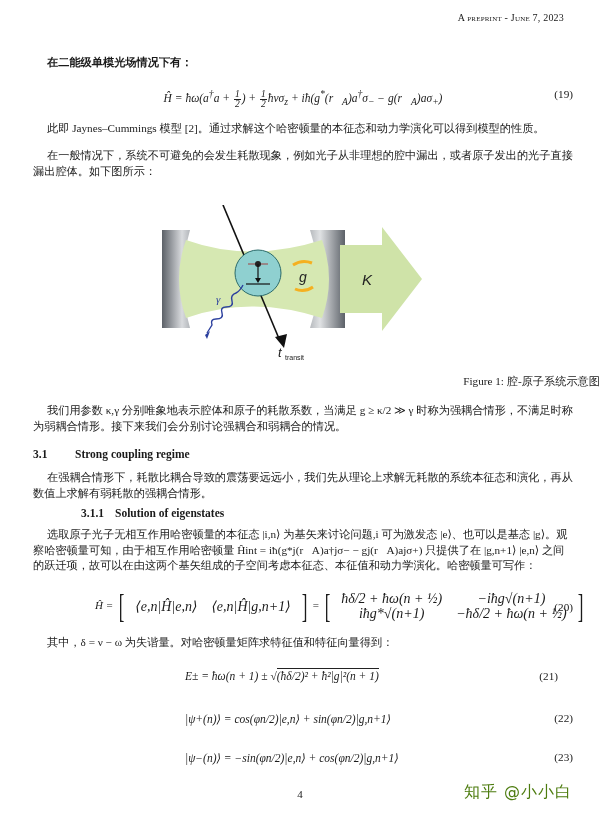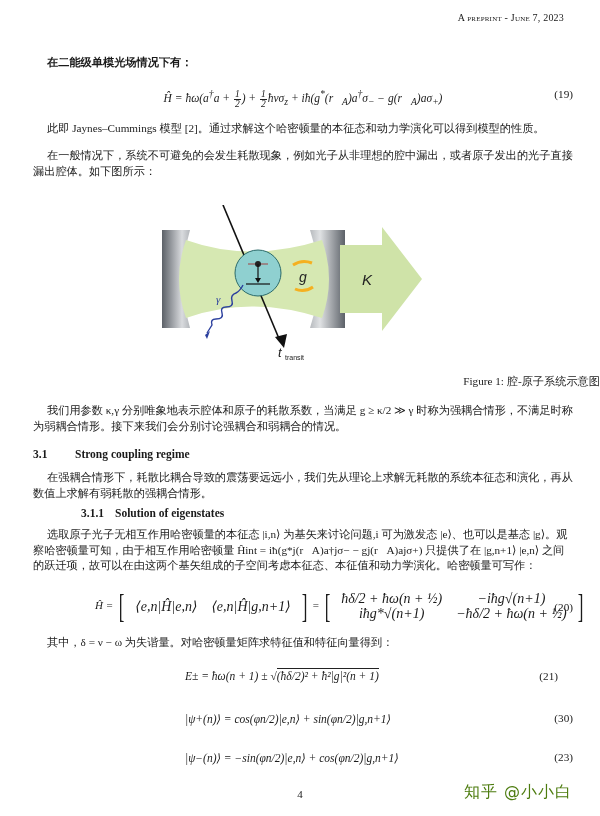--- a/index.html
+++ b/index.html
@@ -147,21 +147,21 @@
 
 <div class="abs" style="left:33px; top:664px; width:540px; height:30px;">
   <div style="position:absolute; left:152px; top:6px; font-style:italic; font-size:11.5px; white-space:nowrap;">
     <span>E± = ħω(n + 1) ± </span>√<span class="sqrt-bar">(ħδ/2)² + ħ²|g|²(n + 1)</span>
   </div>
   <div style="position:absolute; right:15px; top:6px;">(21)</div>
 </div>
 
 <div class="abs" style="left:33px; top:710px; width:540px; height:24px;">
   <div style="position:absolute; left:152px; top:2px; font-style:italic; font-size:11.5px; white-space:nowrap;">|ψ+(n)⟩ = cos(φn/2)|e,n⟩ + sin(φn/2)|g,n+1⟩</div>
-  <div style="position:absolute; right:0; top:2px;">(30)</div>
+  <div style="position:absolute; right:0; top:2px;">(22)</div>
 </div>
 
 <div class="abs" style="left:33px; top:749px; width:540px; height:24px;">
   <div style="position:absolute; left:152px; top:2px; font-style:italic; font-size:11.5px; white-space:nowrap;">|ψ−(n)⟩ = −sin(φn/2)|e,n⟩ + cos(φn/2)|g,n+1⟩</div>
   <div style="position:absolute; right:0; top:2px;">(23)</div>
 </div>
 
 <div class="abs pagenum">4</div>
 <div class="abs watermark">知乎 @小小白</div>
 

